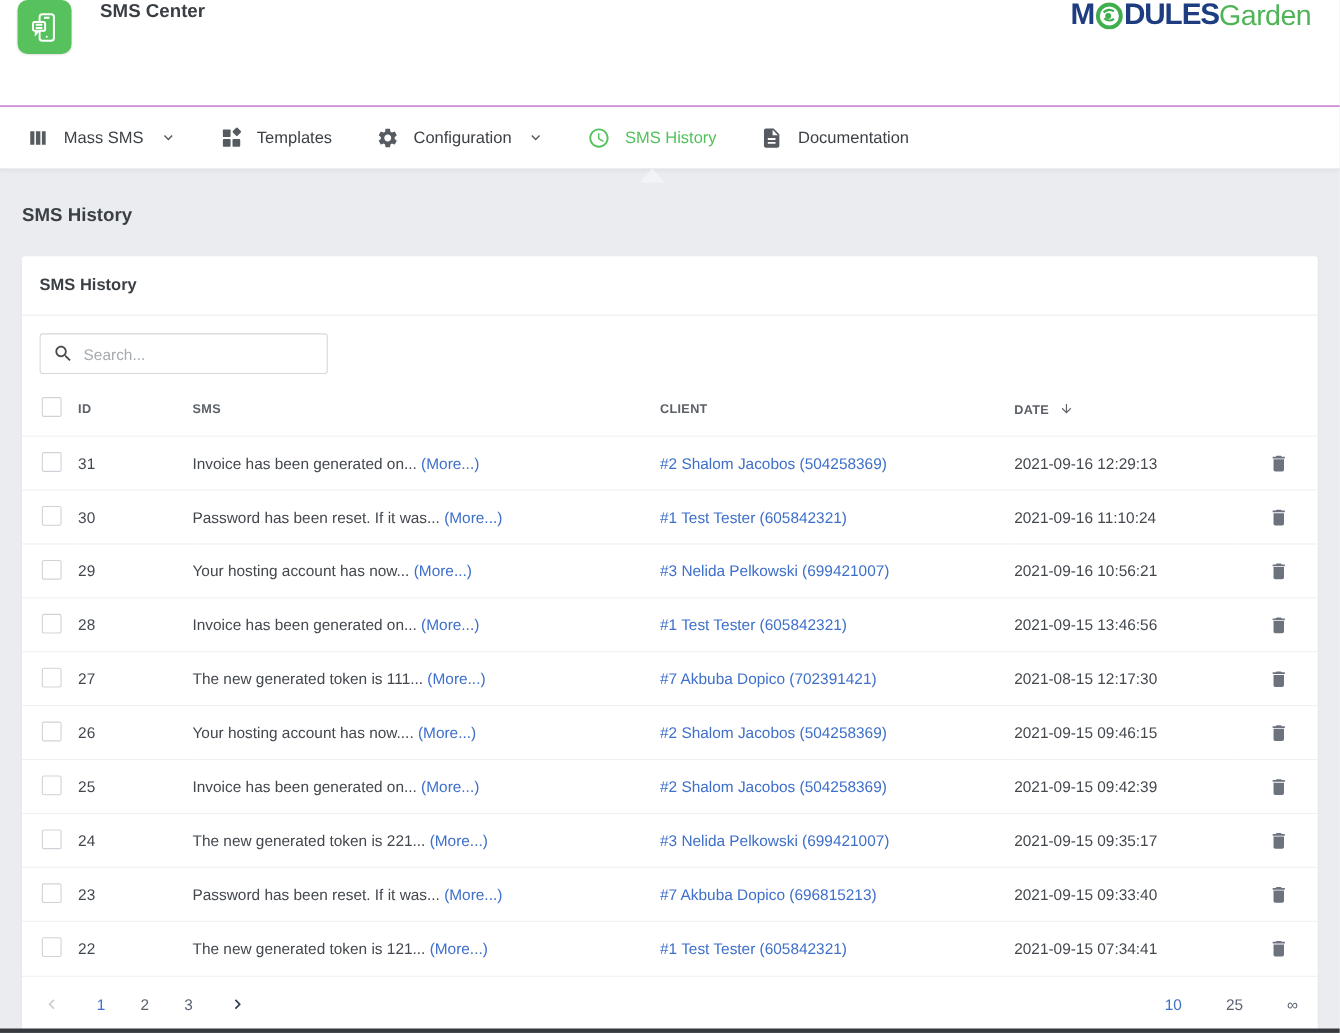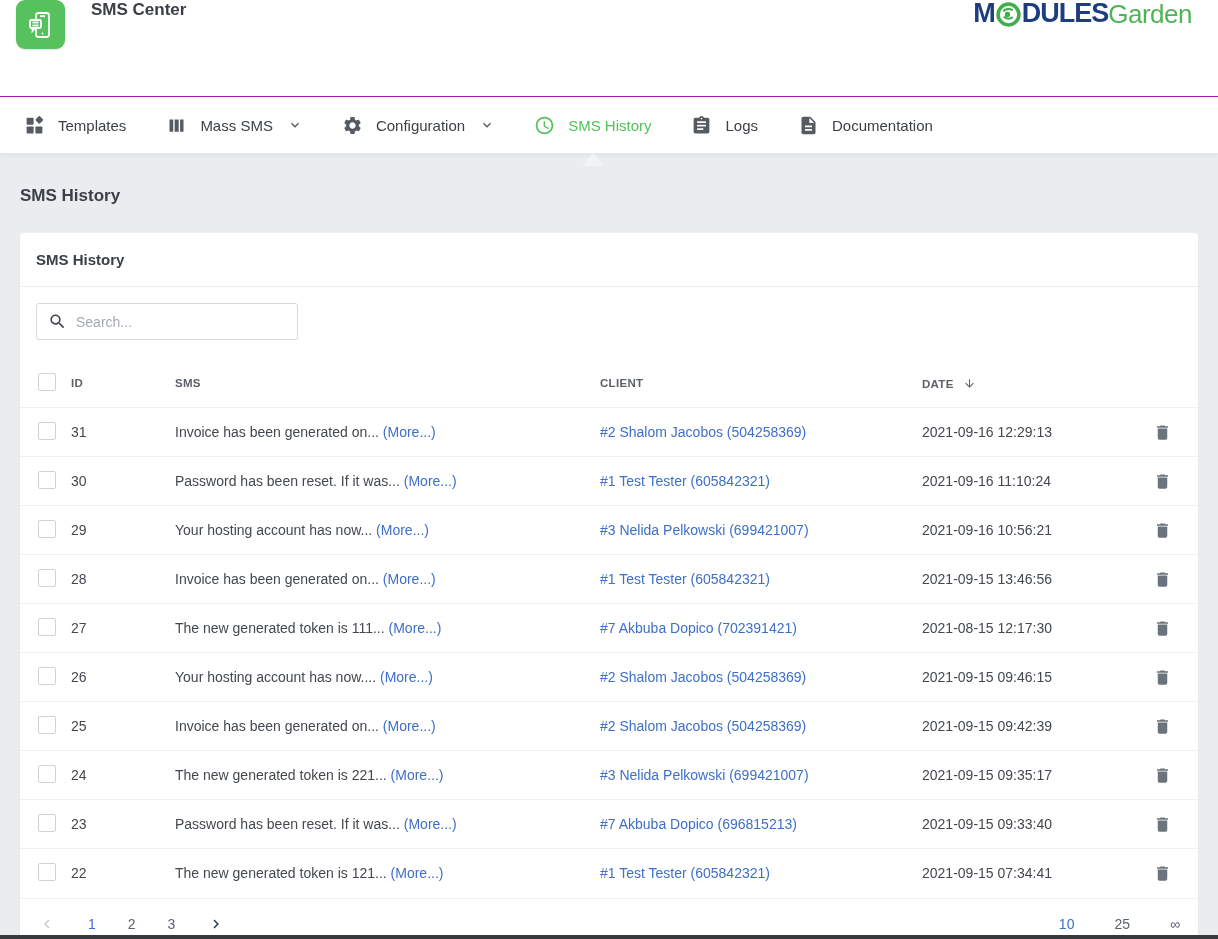--- a/index.html
+++ b/index.html
@@ -58,21 +58,21 @@
   .card {
     margin: 0 20px; background: #fff; border-radius: 3px;
     box-shadow: 0 1px 2px rgba(0,0,0,.05);
   }
   .card-header {
     height: 54px; padding: 0 16px; display: flex; align-items: center;
     font-size: 15px; font-weight: bold; color: #3b4046;
     border-bottom: 1px solid #ebedef;
   }
   .search-wrap {
-    margin: 16px 16px 18px; width: 262px; height: 37px;
+    margin: 16px 16px 6px; width: 262px; height: 37px;
     border: 1px solid #d5d8dc; border-radius: 3px;
     display: flex; align-items: center; gap: 9px; padding: 0 11px;
   }
   .search-wrap svg { width: 19px; height: 19px; fill: #45494e; flex: 0 0 auto; }
   .search-input { border: none; outline: none; width: 100%; font-size: 14px; color: #3c4146; font-family: inherit; }
   .search-input::placeholder { color: #a6abb1; }
   
   table { width: 100%; border-collapse: collapse; table-layout: fixed; padding-left: 36px; }
   th {
     text-align: left; font-size: 11.5px; font-weight: bold; color: #5c6167;
@@ -132,56 +132,50 @@
       <circle cx="11" cy="12" r="2.6" fill="#3fae4c"></circle>
     </svg>
     <span class="brand-navy">DULES</span>
     <span class="brand-garden">Garden</span>
   </div>
 </div>
 
 <div class="navbar">
   <div class="nav-item">
     <svg class="nav-ico" viewBox="0 0 24 24">
+        <path d="M4 5h4.3v14H4zM9.9 5h4.6v14H9.9zM16.1 5H20v14h-3.9z"></path>
+      </svg>
+    <span class="nav-label">Mass SMS</span>
+    <svg class="chev" viewBox="0 0 24 24">
+        <path d="M6 9l6 6 6-6"></path>
+      </svg>
+  </div>
+  <div class="nav-item">
+    <svg class="nav-ico" viewBox="0 0 24 24">
       <rect x="3" y="3" width="8" height="8" rx="1"></rect>
       <rect x="3" y="13" width="8" height="8" rx="1"></rect>
       <rect x="13" y="13" width="8" height="8" rx="1"></rect>
       <rect x="14.1" y="2.1" width="6.8" height="6.8" rx="1" transform="rotate(45 17.5 5.5)"></rect>
     </svg>
     <span class="nav-label">Templates</span>
   </div>
   <div class="nav-item">
     <svg class="nav-ico" viewBox="0 0 24 24">
-        <path d="M4 5h4.3v14H4zM9.9 5h4.6v14H9.9zM16.1 5H20v14h-3.9z"></path>
-      </svg>
-    <span class="nav-label">Mass SMS</span>
-    <svg class="chev" viewBox="0 0 24 24">
-        <path d="M6 9l6 6 6-6"></path>
-      </svg>
-  </div>
-  <div class="nav-item">
-    <svg class="nav-ico" viewBox="0 0 24 24">
         <path d="M19.14 12.94c.04-.3.06-.61.06-.94 0-.32-.02-.64-.07-.94l2.03-1.58c.18-.14.23-.41.12-.61l-1.92-3.32c-.12-.22-.37-.29-.59-.22l-2.39.96c-.5-.38-1.03-.7-1.62-.94l-.36-2.54c-.04-.24-.24-.41-.48-.41h-3.84c-.24 0-.43.17-.47.41l-.36 2.54c-.59.24-1.13.57-1.62.94l-2.39-.96c-.22-.08-.47 0-.59.22L2.74 8.87c-.12.21-.08.47.12.61l2.03 1.58c-.05.3-.09.63-.09.94s.02.64.07.94l-2.03 1.58c-.18.14-.23.41-.12.61l1.92 3.32c.12.22.37.29.59.22l2.39-.96c.5.38 1.03.7 1.62.94l.36 2.54c.05.24.24.41.48.41h3.84c.24 0 .44-.17.47-.41l.36-2.54c.59-.24 1.13-.56 1.62-.94l2.39.96c.22.08.47 0 .59-.22l1.92-3.32c.12-.22.07-.47-.12-.61l-2.01-1.58zM12 15.6c-1.98 0-3.6-1.62-3.6-3.6s1.62-3.6 3.6-3.6 3.6 1.62 3.6 3.6-1.62 3.6-3.6 3.6z"></path>
       </svg>
     <span class="nav-label">Configuration</span>
     <svg class="chev" viewBox="0 0 24 24">
         <path d="M6 9l6 6 6-6"></path>
       </svg>
   </div>
   <div class="nav-item active">
     <svg class="nav-ico" viewBox="0 0 24 24">
         <path d="M11.99 2C6.47 2 2 6.48 2 12s4.47 10 9.99 10C17.52 22 22 17.52 22 12S17.52 2 11.99 2zM12 20c-4.42 0-8-3.58-8-8s3.58-8 8-8 8 3.58 8 8-3.58 8-8 8zm.5-13H11v6l5.25 3.15.75-1.23-4.5-2.67z"></path>
       </svg>
     <span class="nav-label">SMS History</span>
-  </div>
-  <div class="nav-item">
-    <svg class="nav-ico" viewBox="0 0 24 24">
-        <path d="M19 3h-4.18C14.4 1.84 13.3 1 12 1c-1.3 0-2.4.84-2.82 2H5c-1.1 0-2 .9-2 2v14c0 1.1.9 2 2 2h14c1.1 0 2-.9 2-2V5c0-1.1-.9-2-2-2zm-7 0c.55 0 1 .45 1 1s-.45 1-1 1-1-.45-1-1 .45-1 1-1zm2 14H7v-2h7v2zm3-4H7v-2h10v2zm0-4H7V7h10v2z"></path>
-      </svg>
-    <span class="nav-label">Logs</span>
   </div>
   <div class="nav-item">
     <svg class="nav-ico" viewBox="0 0 24 24">
         <path d="M14 2H6c-1.1 0-1.99.9-1.99 2L4 20c0 1.1.89 2 1.99 2H18c1.1 0 2-.9 2-2V8l-6-6zm2 16H8v-2h8v2zm0-4H8v-2h8v2zm-3-5V3.5L18.5 9H13z"></path>
       </svg>
     <span class="nav-label">Documentation</span>
   </div>
 </div>
 
 <div class="page-title">SMS History</div>

